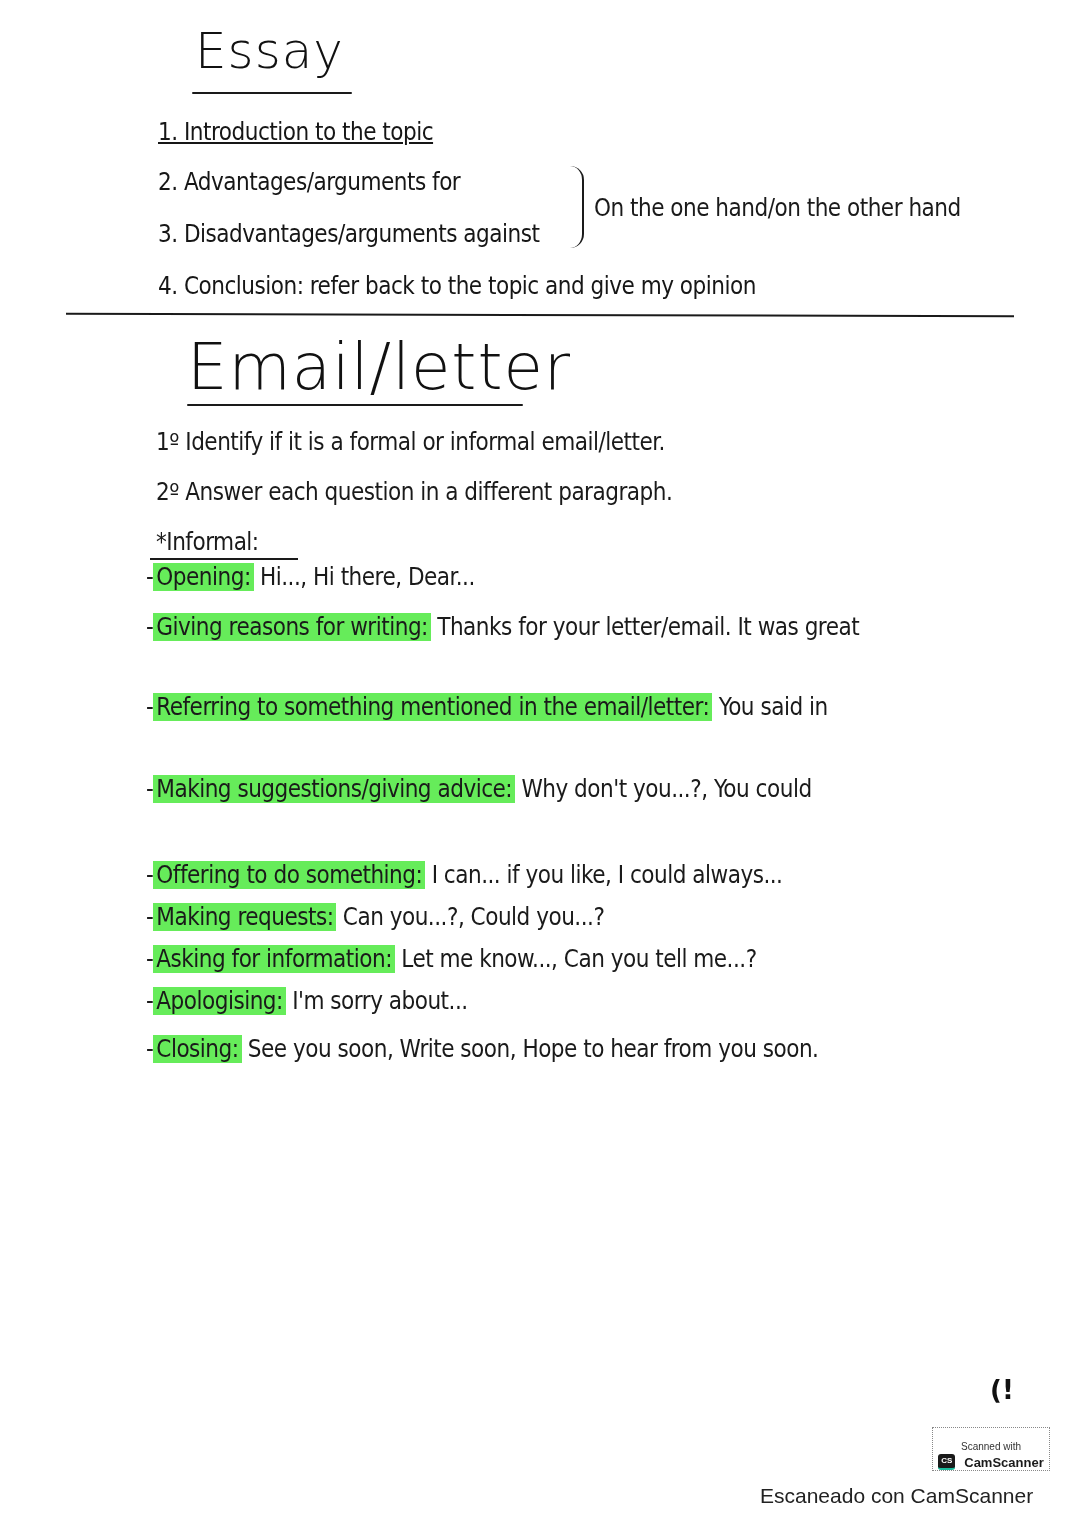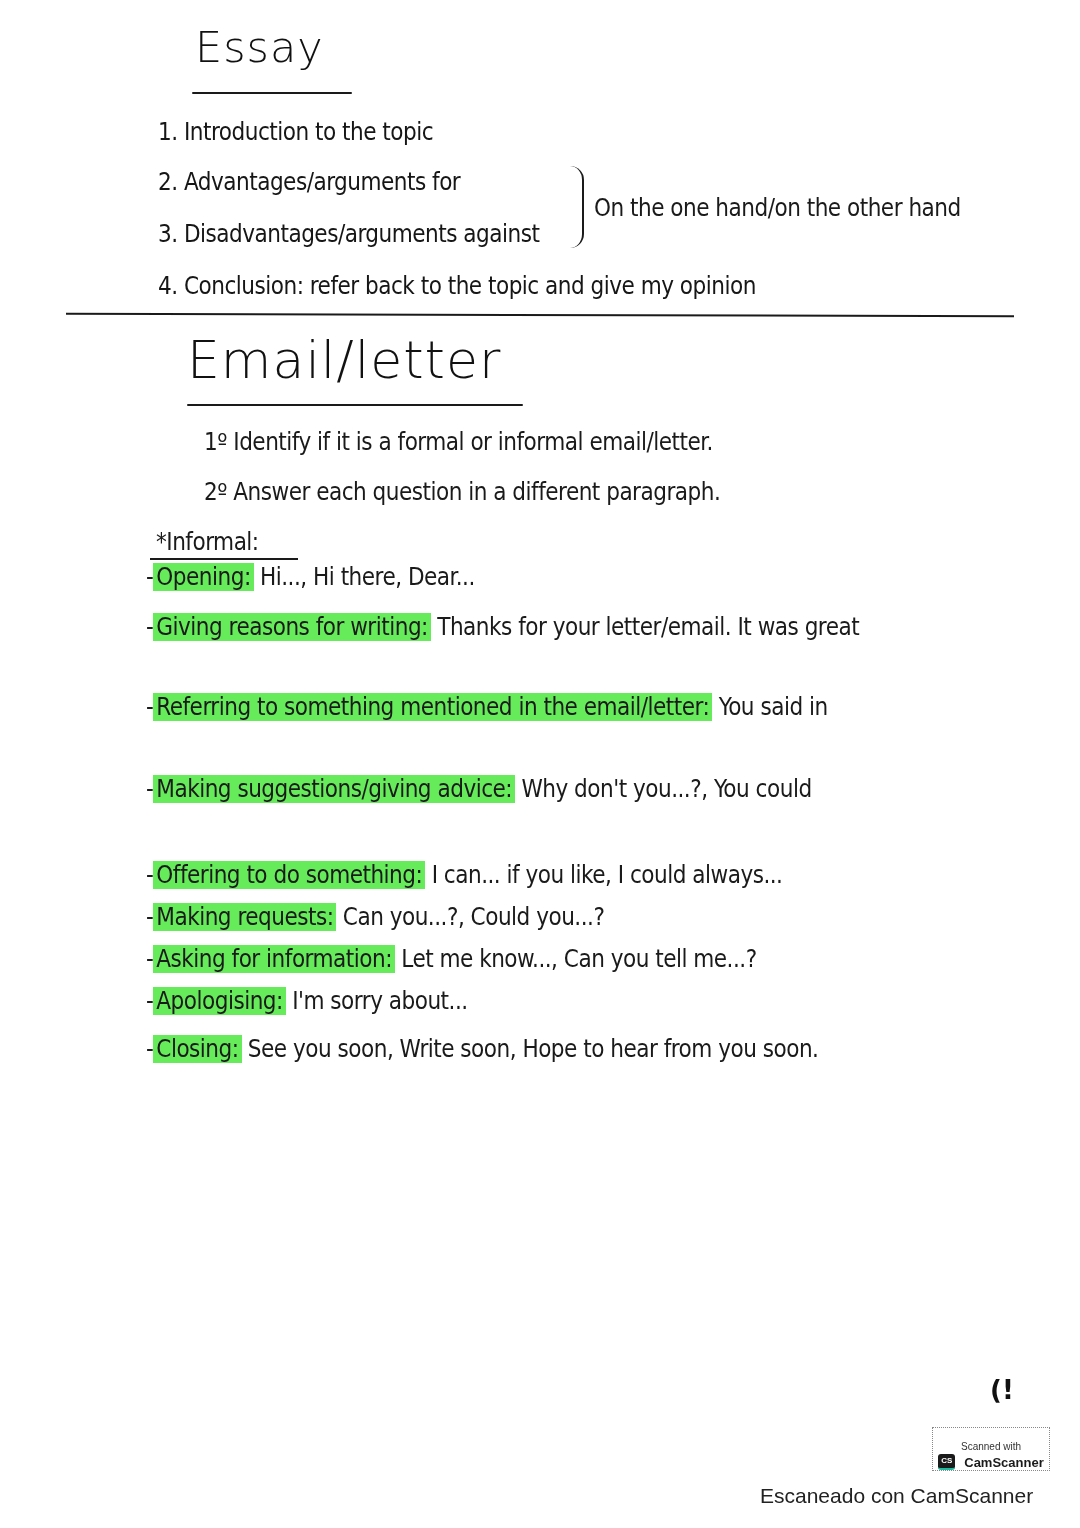--- a/index.html
+++ b/index.html
@@ -6,37 +6,37 @@
   body {
     width: 1080px; height: 1528px; position: relative; overflow: hidden;
     font-family: "DejaVu Sans", sans-serif; color: #1a1a1a;
   }
   .hand { font-family: "DejaVu Sans", sans-serif; font-stretch: condensed; letter-spacing: -0.5px; }
   .title {
     position: absolute; font-weight: 300; color: #111;
     font-family: "DejaVu Sans", sans-serif; letter-spacing: 1px;
   }
   .title-underline { position: absolute; height: 2px; background: #1a1a1a; border-radius: 2px; }
-  .essay-title { left: 195px; top: 22px; font-size: 43px; }
+  .essay-title { left: 195px; top: 22px; font-size: 50px; }
   .essay-ul { left: 192px; top: 92px; width: 160px; }
-  .email-title { left: 187px; top: 330px; font-size: 52px; }
+  .email-title { left: 187px; top: 330px; font-size: 64px; }
   .email-ul { left: 187px; top: 404px; width: 336px; }
 
   .line { position: absolute; font-size: 24px; white-space: nowrap; color: #161616; }
   .essay-list .line { left: 158px; }
 
   .brace {
     position: absolute; left: 568px; top: 166px; width: 14px; height: 82px;
     border-right: 2px solid #1a1a1a; border-radius: 0 14px 14px 0;
   }
   .brace-note { position: absolute; left: 594px; top: 194px; font-size: 24px; white-space: nowrap; }
 
   .divider { position: absolute; left: 66px; top: 314px; width: 948px; height: 2px; background: #1a1a1a; transform: rotate(0.15deg); }
 
-  .step { position: absolute; left: 156px; font-size: 24px; white-space: nowrap; margin-left: 48px; }
+  .step { position: absolute; left: 156px; font-size: 24px; white-space: nowrap; }
   .informal-h { position: absolute; left: 156px; top: 528px; font-size: 24px; }
   .informal-ul { position: absolute; left: 150px; top: 558px; width: 148px; height: 2px; background: #1a1a1a; }
 
   .item { position: absolute; left: 146px; font-size: 24px; line-height: 38px; width: 820px; }
   .dash { display: inline-block; }
   .hl { background: #66ec5a; padding: 0 3px; box-decoration-break: clone; margin-top: 32px; -webkit-box-decoration-break: clone; }
   .cont { display: block; padding-left: 18px; }
 
   .mark {
     position: absolute; left: 990px; top: 1375px; width: 30px; height: 34px;
@@ -60,21 +60,21 @@
     font-family: "Liberation Sans", sans-serif; color: #222;
   }
 </style>
 </head>
 <body>
 
 <div class="title essay-title hand">Essay</div>
 <div class="title-underline essay-ul"></div>
 
 <div class="essay-list">
-  <div class="line hand" style="top:118px;">1. Introduction to the topic</div>
+  <div class="line hand" style="top:118px;text-decoration:underline;">1. Introduction to the topic</div>
   <div class="line hand" style="top:168px;">2. Advantages/arguments for</div>
   <div class="line hand" style="top:220px;">3. Disadvantages/arguments against</div>
   <div class="line hand" style="top:272px;">4. Conclusion: refer back to the topic and give my opinion</div>
 </div>
 <div class="brace"></div>
 <div class="brace-note hand">On the one hand/on the other hand</div>
 
 <div class="divider"></div>
 
 <div class="title email-title hand">Email/letter</div>

